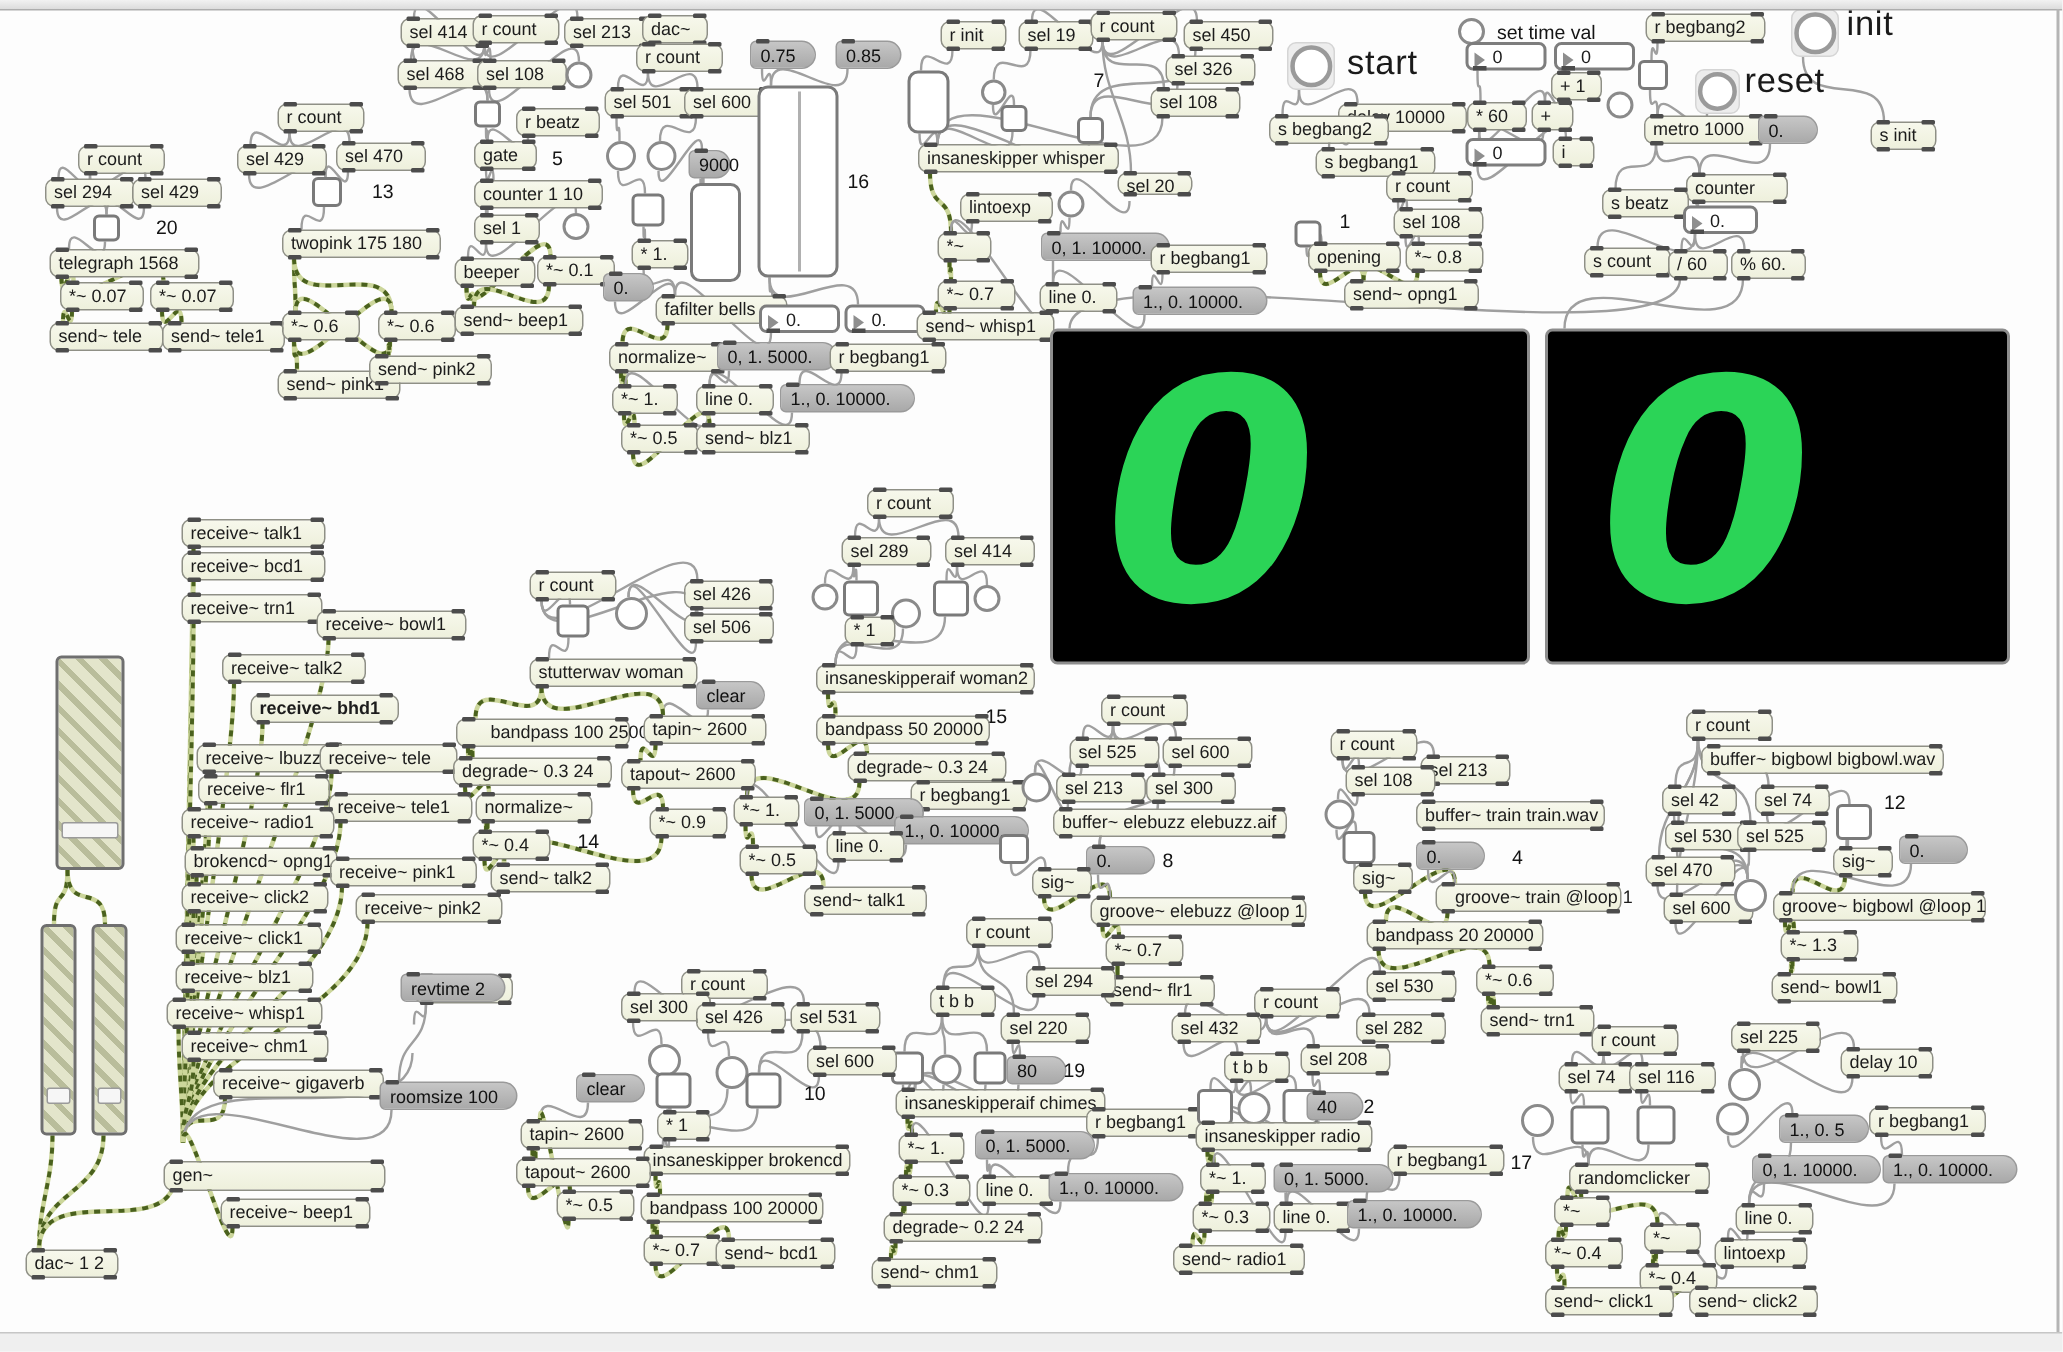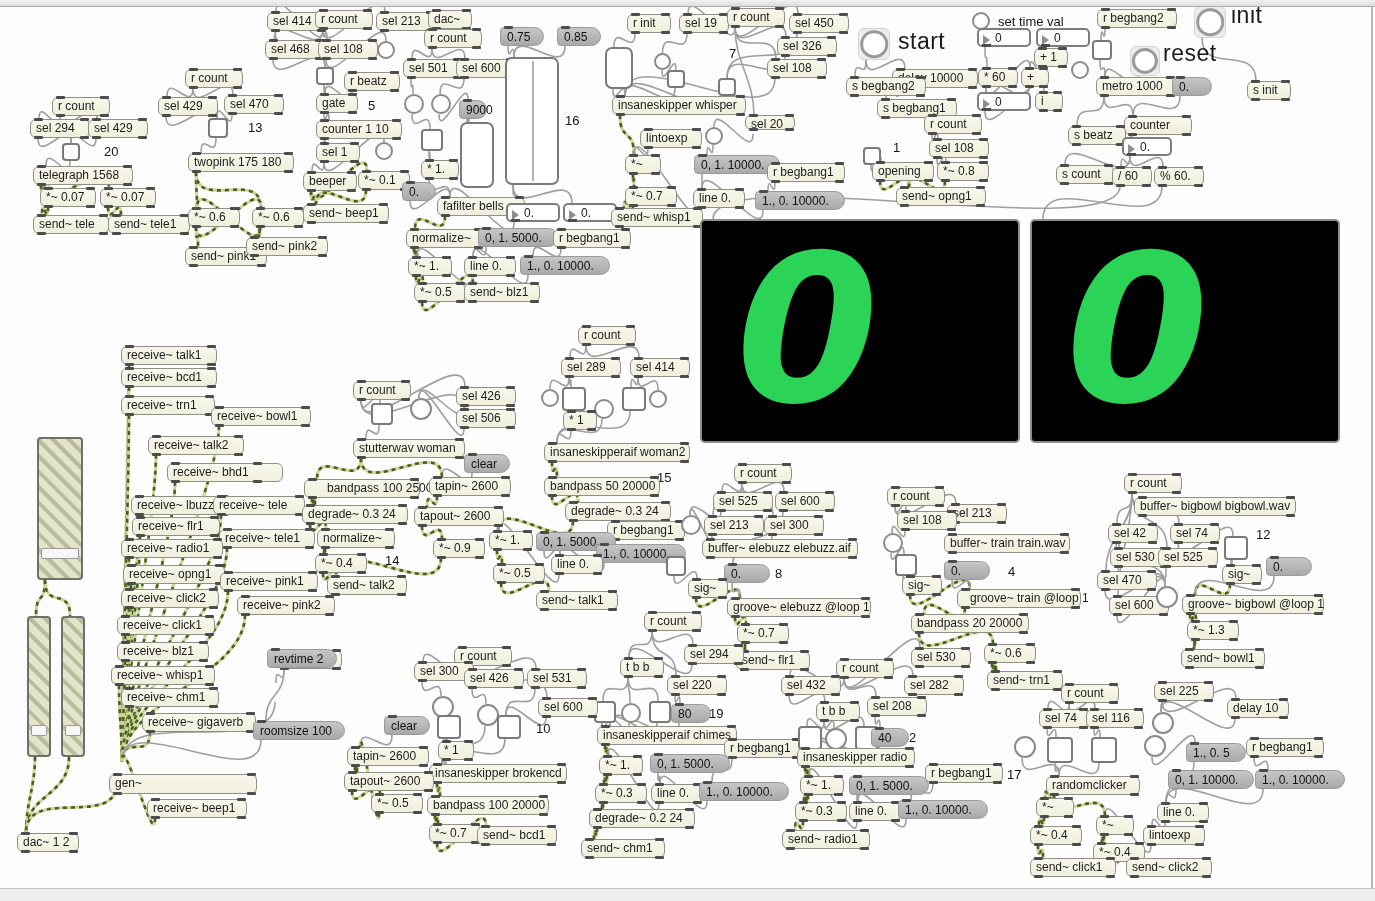--- a/index.html
+++ b/index.html
@@ -573,27 +573,27 @@
         <span class="digit" style="color: rgb(43, 212, 87);">0</span>
       </div>
       <div class="node d" style="left: 1030px; top: 219px; width: 310px; height: 224px;">
         <span class="digit" style="color: rgb(43, 212, 87);">0</span>
       </div>
       <div class="node o" style="left: 121px; top: 346px; width: 96px; --tw: 82px; height: 19px;"><span>receive~ talk1</span></div>
       <div class="node o" style="left: 121px; top: 368px; width: 96px; --tw: 82px; height: 19px;"><span>receive~ bcd1</span></div>
       <div class="node o" style="left: 121px; top: 396px; width: 94px; --tw: 80px; height: 19px;"><span>receive~ trn1</span></div>
       <div class="node o" style="left: 211px; top: 407px; width: 100px; --tw: 86px; height: 19px;"><span>receive~ bowl1</span></div>
       <div class="node o" style="left: 148px; top: 436px; width: 96px; --tw: 82px; height: 19px;"><span>receive~ talk2</span></div>
-      <div class="node o" style="left: 167px; top: 463px; width: 116px; --tw: 82px; height: 19px;"><span>receive~ bhd1</span></div>
+      <div class="node o" style="left: 167px; top: 463px; width: 99px; --tw: 82px; height: 19px; font-weight: bold;"><span>receive~ bhd1</span></div>
       <div class="node o" style="left: 131px; top: 496px; width: 98px; --tw: 84px; height: 19px;"><span>receive~ lbuzz</span></div>
       <div class="node o" style="left: 213px; top: 496px; width: 92px; --tw: 78px; height: 19px;"><span>receive~ tele</span></div>
       <div class="node o" style="left: 132px; top: 517px; width: 88px; --tw: 74px; height: 19px;"><span>receive~ flr1</span></div>
       <div class="node o" style="left: 219px; top: 529px; width: 96px; --tw: 82px; height: 19px;"><span>receive~ tele1</span></div>
       <div class="node o" style="left: 121px; top: 539px; width: 102px; --tw: 88px; height: 19px;"><span>receive~ radio1</span></div>
-      <div class="node o" style="left: 123px; top: 565px; width: 102px; --tw: 88px; height: 19px;"><span>receive~ opng1</span></div>
+      <div class="node o" style="left: 123px; top: 565px; width: 102px; --tw: 88px; height: 19px;"><span>brokencd~ opng1</span></div>
       <div class="node o" style="left: 220px; top: 572px; width: 98px; --tw: 84px; height: 19px;"><span>receive~ pink1</span></div>
       <div class="node o" style="left: 121px; top: 589px; width: 98px; --tw: 84px; height: 19px;"><span>receive~ click2</span></div>
       <div class="node o" style="left: 237px; top: 596px; width: 98px; --tw: 84px; height: 19px;"><span>receive~ pink2</span></div>
       <div class="node o" style="left: 117px; top: 616px; width: 98px; --tw: 84px; height: 19px;"><span>receive~ click1</span></div>
       <div class="node o" style="left: 117px; top: 642px; width: 92px; --tw: 78px; height: 19px;"><span>receive~ blz1</span></div>
       <div class="node o" style="left: 111px; top: 666px; width: 104px; --tw: 90px; height: 19px;"><span>receive~ whisp1</span></div>
       <div class="node o" style="left: 121px; top: 688px; width: 98px; --tw: 84px; height: 19px;"><span>receive~ chm1</span></div>
       <div class="node o" style="left: 142px; top: 713px; width: 114px; --tw: 100px; height: 19px;"><span>receive~ gigaverb</span></div>
       <div class="node o" style="left: 276px; top: 650px; width: 66px; --tw: 52px; height: 19px;"><span>loadbang</span></div>
       <div class="node m" style="left: 267px; top: 649px; width: 70px; --tw: 56px; height: 19px;"><span>revtime 2</span></div>

